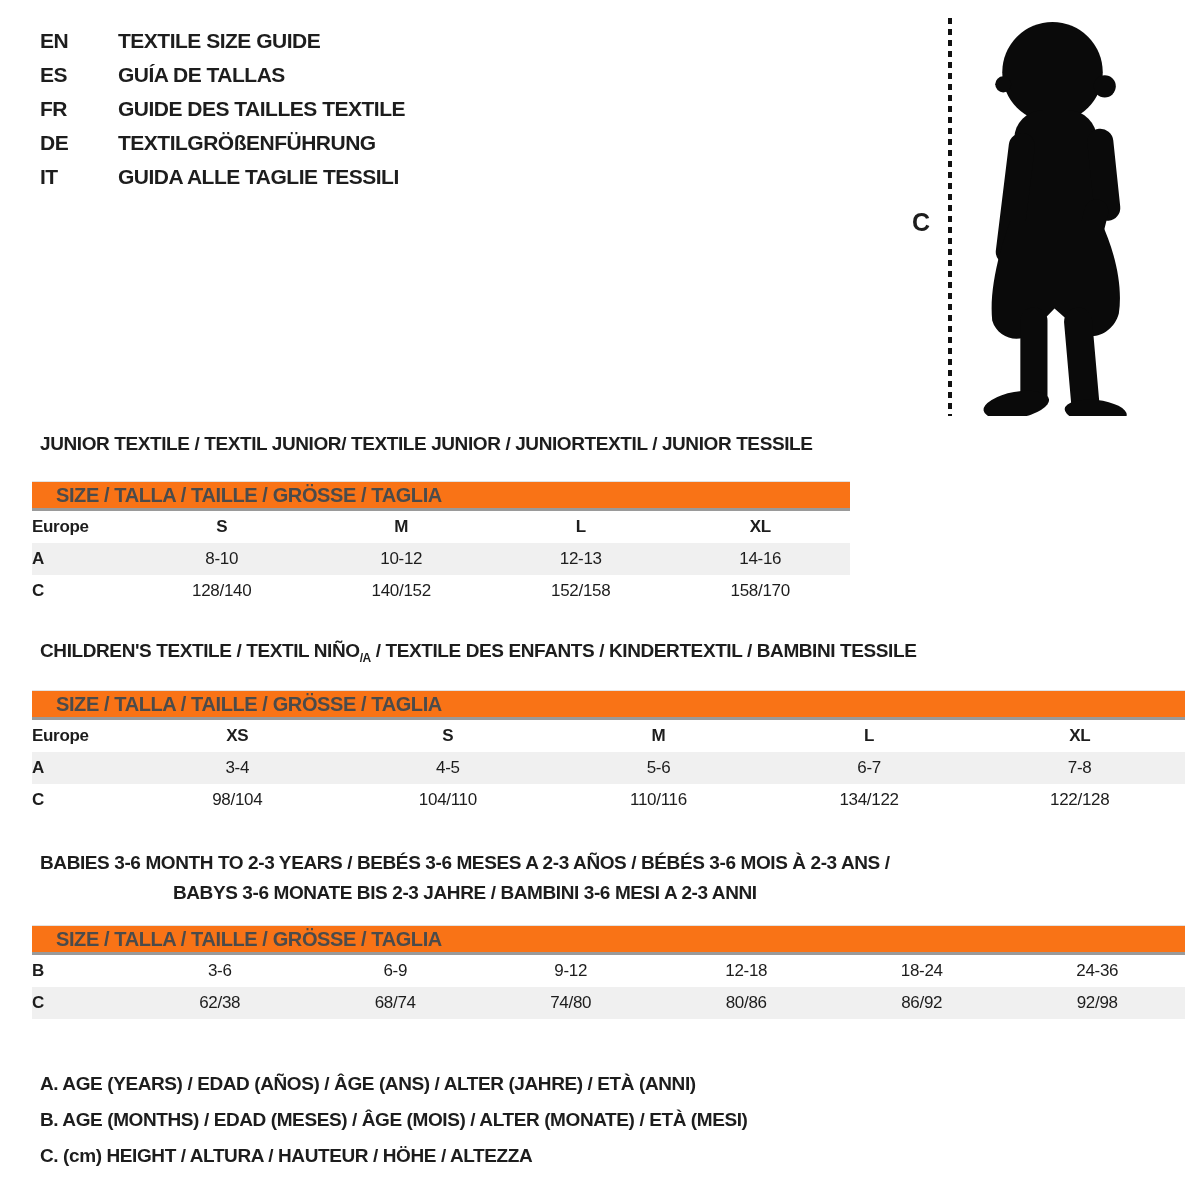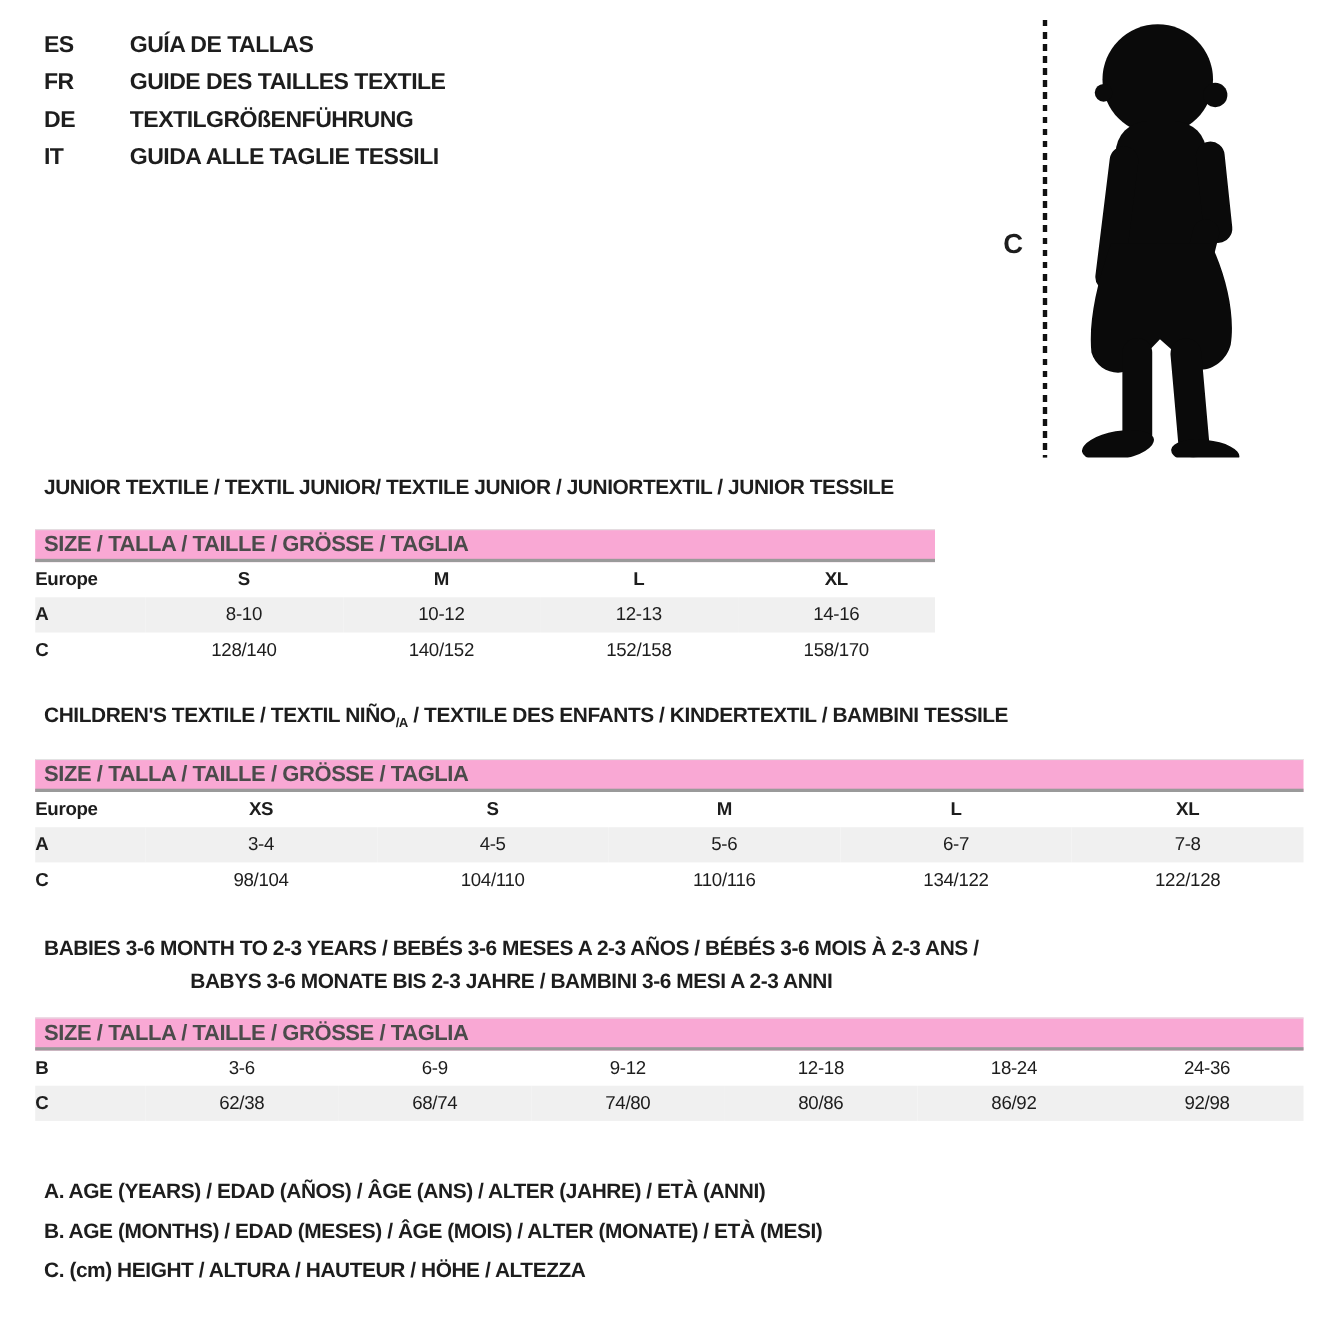--- a/index.html
+++ b/index.html
@@ -19,39 +19,43 @@
     left:948px;top:18px;width:4px;height:398px;
     background:repeating-linear-gradient(to bottom,#111 0 6px,transparent 6px 11px);
   }
   .measure-label{left:912px;top:208px;font-weight:700;font-size:25px;}
   .toddler{left:962px;top:14px;}
   
   .sec-title{font-weight:700;font-size:19px;letter-spacing:-0.4px;white-space:nowrap;text-align:center;}
   .sec-title sub{font-size:12px;}
   
   .size-bar{
-    background:#f9a8d4;border-top:1px solid #e2e2e2;border-bottom:3px solid #9a9a9a;
-    height:26px;line-height:26px;padding-left:8px;
+    background:#f97316;border-top:1px solid #e2e2e2;border-bottom:3px solid #9a9a9a;
+    height:26px;line-height:26px;padding-left:24px;
     font-weight:700;font-size:20px;color:#4b4b4b;letter-spacing:-0.4px;
   }
   
   table.size-table{border-collapse:collapse;table-layout:fixed;width:100%;}
   table.size-table td{height:32px;font-size:17px;letter-spacing:-0.3px;vertical-align:middle;padding:0;}
   td.rowlabel{text-align:left;padding-left:8px;font-weight:700;}
   td.cell{text-align:center;}
   tr.shaded td{background:#f0f0f0;}
   tr.size-letters td{font-weight:700;}
   col.labelcol{width:100px;}
   
   .legend-line{font-weight:700;font-size:19px;letter-spacing:-0.4px;line-height:36px;white-space:nowrap;}
 </style>
 </head>
 <body>
 
 <div class="abs lang-list">
+  <div class="lang-row">
+    <span class="lang-code">EN</span>
+    <span class="lang-label">TEXTILE SIZE GUIDE</span>
+  </div>
   <div class="lang-row">
     <span class="lang-code">ES</span>
     <span class="lang-label">GUÍA DE TALLAS</span>
   </div>
   <div class="lang-row">
     <span class="lang-code">FR</span>
     <span class="lang-label">GUIDE DES TAILLES TEXTILE</span>
   </div>
   <div class="lang-row">
     <span class="lang-code">DE</span>

